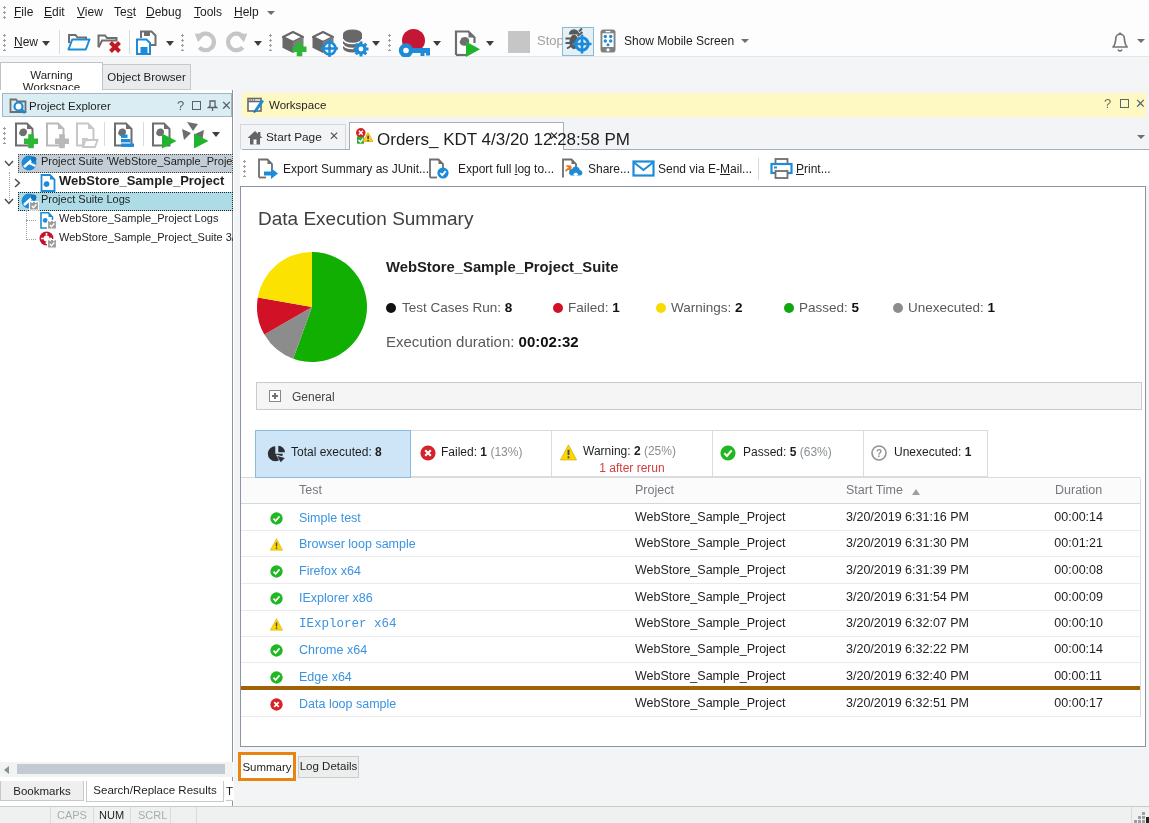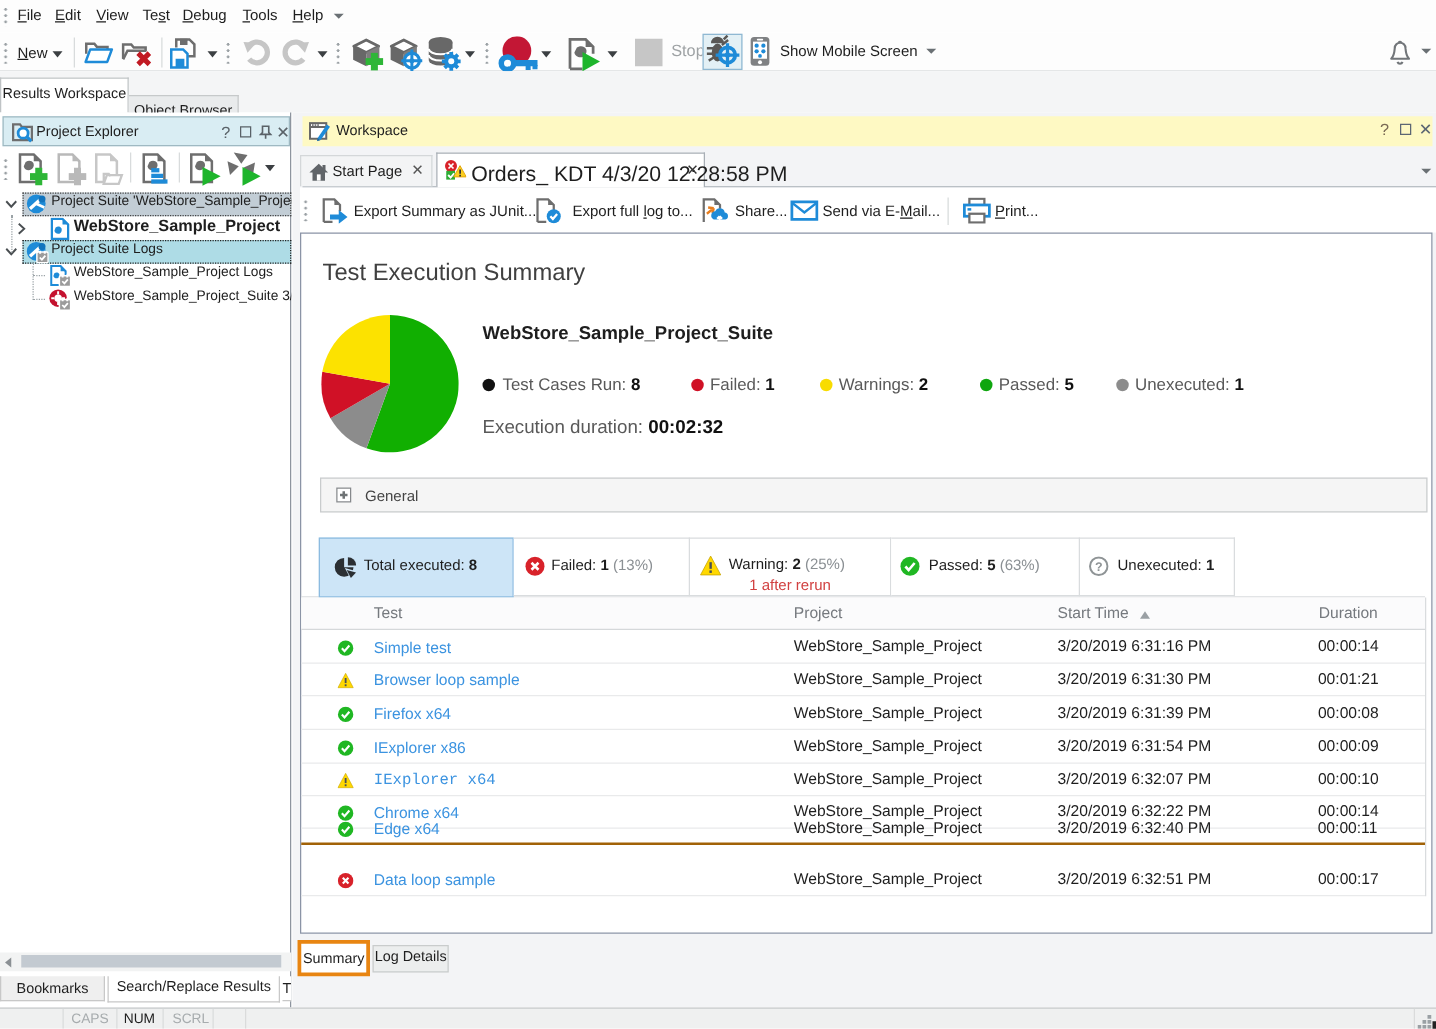--- a/index.html
+++ b/index.html
@@ -163,22 +163,22 @@
       <svg width="20" height="21" viewBox="0 0 20 21">
 <path d="M3 16 c2.5-2.5 2.6-6 2.8-8.5 a4.3 4.3 0 0 1 8.6 0 c0.2 2.5 0.3 6 2.8 8.5 z" fill="none" stroke="#72767a" stroke-width="1.7" stroke-linejoin="round"></path>
 <path d="M8 18.5 a2.1 2.1 0 0 0 4 0" fill="none" stroke="#72767a" stroke-width="1.7"></path>
 <path d="M9 3 a1.2 1.2 0 0 1 2 0" fill="none" stroke="#72767a" stroke-width="1.7"></path>
 </svg>
     </div>
   <div class="abs tb-dd2" style="left:1137px;top:13px;"></div>
 </div>
 
 <div class="abs" style="left:0;top:57px;width:1149px;height:33px;background:#f4f5f6;">
-  <div class="abs" style="left:0;top:5px;width:103px;height:28px;background:#fff;border:1px solid #bfc3c5;border-bottom:none;text-align:center;padding-top:6px;font-size:11.5px;">Results Workspace</div>
-  <div class="abs" style="left:103px;top:7px;width:88px;height:26px;background:#e9ebec;border:1px solid #c6c9ca;border-left:none;text-align:center;padding-top:6px;font-size:11.5px;margin-top:12px;">Object Browser</div>
+  <div class="abs" style="left:0;top:5px;width:103px;height:28px;background:#fff;border:1px solid #bfc3c5;border-bottom:none;text-align:center;padding-top:6px;font-size:11.5px;">Warning Workspace</div>
+  <div class="abs" style="left:103px;top:7px;width:88px;height:26px;background:#e9ebec;border:1px solid #c6c9ca;border-left:none;text-align:center;padding-top:6px;font-size:11.5px;">Object Browser</div>
 </div>
 
 <div class="abs" style="left:0;top:90px;width:233px;height:716px;background:#fff;border-right:1px solid #8d949e;">
 
   <div class="abs" style="left:2px;top:3px;width:230px;height:24px;background:#d9edf3;border:1px solid #9fb9c2;">
     <div class="abs" id="ic-pexp" style="left:6px;top:3px;">
         <svg width="19" height="18" viewBox="0 0 19 18">
 <path d="M1.5 15 V2.5 h5.5 l1.5 2 h8 V15 Z" fill="none" stroke="#6e6e6e" stroke-width="1.8"></path>
 <circle cx="9.5" cy="9.5" r="4" fill="#fff" stroke="#1e8bd8" stroke-width="2.2"></circle>
 <path d="M12.5 12.5 L16 16" stroke="#1e8bd8" stroke-width="2.6"></path>
@@ -451,21 +451,21 @@
 <rect x="5.5" y="1" width="12" height="5" fill="#fff" stroke="#6e6e6e" stroke-width="1.8"></rect>
 <rect x="1.5" y="6" width="20" height="9" fill="#fff" stroke="#1e8bd8" stroke-width="2.2"></rect>
 <rect x="5.5" y="13" width="12" height="7" fill="#fff" stroke="#6e6e6e" stroke-width="1.8"></rect>
 <rect x="4" y="8.5" width="3" height="2" fill="#1e8bd8"></rect>
 </svg>
     </div>
   <div class="abs" style="left:556px;top:12px;"><span class="u">P</span>rint...</div>
 </div>
 
 <div class="abs" style="left:240px;top:186px;width:906px;height:561px;background:#fff;border:1px solid #8b94a6;">
-  <div class="abs" style="left:17px;top:21px;font-size:19px;color:#404040;">Test Execution Summary</div>
+  <div class="abs" style="left:17px;top:21px;font-size:19px;color:#404040;">Data Execution Summary</div>
   <div class="abs" id="piechart" style="left:16px;top:65px;">
       <svg width="110" height="110" viewBox="0 0 110 110">
 <path d="M55 55 L55 0 A55 55 0 1 1 36.19 106.68 Z" fill="#11af01"></path>
 <path d="M55 55 L36.19 106.68 A55 55 0 0 1 7.37 82.5 Z" fill="#8c8c8c"></path>
 <path d="M55 55 L7.37 82.5 A55 55 0 0 1 0.84 45.45 Z" fill="#d01126"></path>
 <path d="M55 55 L0.84 45.45 A55 55 0 0 1 55 0 Z" fill="#fce200"></path>
 </svg>
     </div>
   <div class="abs" style="left:145px;top:72px;font-weight:bold;font-size:14.8px;">WebStore_Sample_Project_Suite</div>
 
@@ -618,21 +618,21 @@
           <svg width="13" height="13" viewBox="0 0 16 16">
 <circle cx="8" cy="8" r="7.6" fill="#20b723"></circle>
 <path d="M4.3 8.2 l2.6 2.8 l4.8 -5.6" fill="none" stroke="#fff" stroke-width="2.1"></path>
 </svg>
         </span>
 <span class="abs" style="left:58px;top:6px;color:#3b93e0;">Chrome x64</span>
 <span class="abs" style="left:394px;top:5px;">WebStore_Sample_Project</span>
 <span class="abs" style="left:605px;top:5px;">3/20/2019 6:32:22 PM</span>
 <span class="abs" style="left:812px;top:5px;width:50px;text-align:right;">00:00:14</span>
 </div>
-<div class="abs" style="left:0;top:172px;width:899px;height:26px;border-bottom:2px solid #a16207;">
+<div class="abs" style="left:0;top:186px;width:899px;height:26px;border-bottom:4px solid #a16207;">
 <span class="abs" style="left:29px;top:7px;">
           <svg width="13" height="13" viewBox="0 0 16 16">
 <circle cx="8" cy="8" r="7.6" fill="#20b723"></circle>
 <path d="M4.3 8.2 l2.6 2.8 l4.8 -5.6" fill="none" stroke="#fff" stroke-width="2.1"></path>
 </svg>
         </span>
 <span class="abs" style="left:58px;top:6px;color:#3b93e0;">Edge x64</span>
 <span class="abs" style="left:394px;top:5px;">WebStore_Sample_Project</span>
 <span class="abs" style="left:605px;top:5px;">3/20/2019 6:32:40 PM</span>
 <span class="abs" style="left:812px;top:5px;width:50px;text-align:center;">00:00:11</span>

